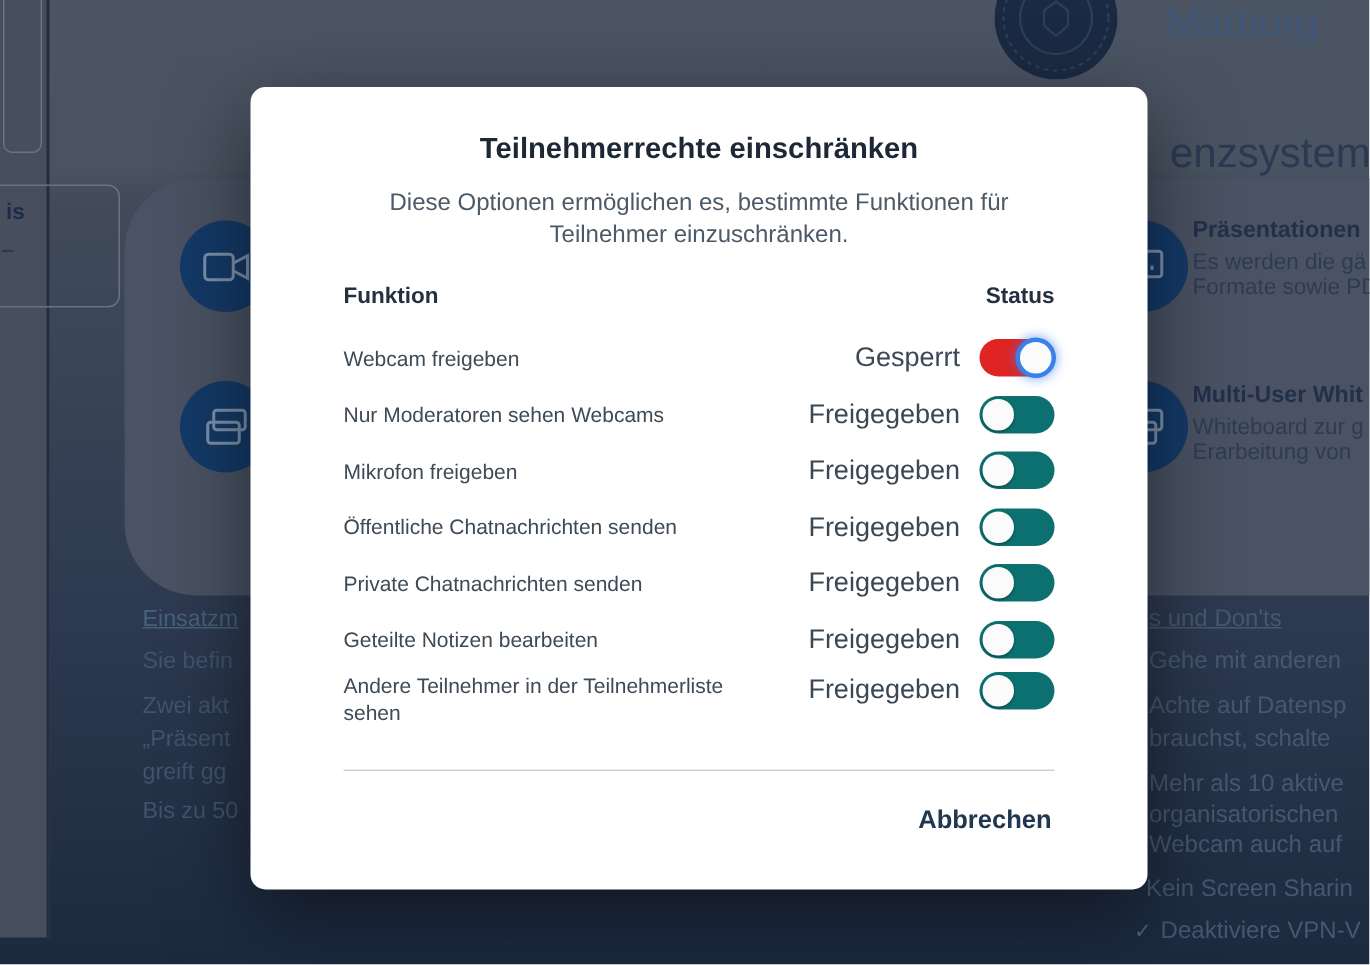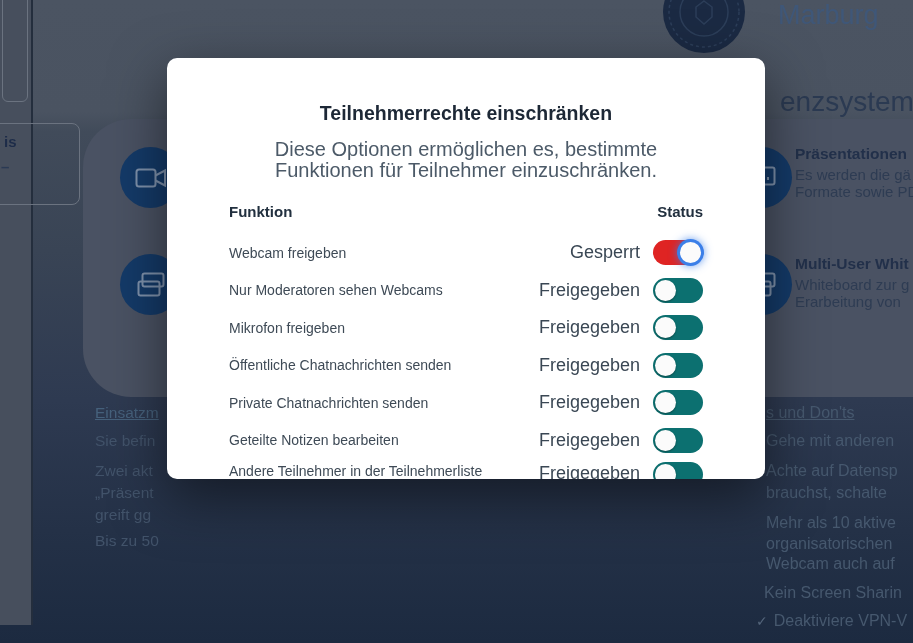--- a/index.html
+++ b/index.html
@@ -23,24 +23,24 @@
   .feat{white-space:nowrap;}
   .feat-title{font-size:15.5px;font-weight:700;color:#22304a;margin:0 0 3px 0;}
   .feat-line{font-size:15px;color:#2e3c53;line-height:17px;margin:0;}
   .f1{left:795px;top:145px;} .f2{left:795px;top:255px;}
   .frag{position:absolute;white-space:nowrap;font-size:15.5px;color:#42536a;z-index:1;}
   .frag-link{text-decoration:underline;color:#46617c;}
   .dd{font-size:16px;color:#46586e;}
   .dd-head{text-decoration:underline;}
   .check{color:#53647a;font-size:14px;margin-right:6px;}
   
-  .modal{position:absolute;z-index:10;left:167px;top:58px;width:598px;height:421px;background:#ffffff;
-    border-radius:10px;box-shadow:0 18px 55px rgba(0,0,0,.5);box-sizing:border-box;padding:38px 62px 0 62px;overflow:hidden;}
+  .modal{position:absolute;z-index:10;left:167px;top:58px;width:598px;height:535px;background:#ffffff;
+    border-radius:10px;box-shadow:0 18px 55px rgba(0,0,0,.5);box-sizing:border-box;padding:24px 62px 0 62px;overflow:hidden;}
   .m-title{margin:6px 0 14px 0;text-align:center;font-size:19.5px;font-weight:700;color:#1d2836;}
-  .m-desc{margin:0 auto 22px auto;max-width:472px;text-align:center;font-size:20px;line-height:21px;color:#4c5a68;}
+  .m-desc{margin:0 auto 22px auto;max-width:472px;text-align:center;font-size:16px;line-height:21px;color:#4c5a68;}
   .m-head{display:flex;justify-content:space-between;font-size:15px;font-weight:700;color:#22303f;margin-bottom:14px;}
   .m-row{display:flex;align-items:center;height:37.5px;}
   .m-row.tall{height:56px;align-items:flex-start;padding-top:3px;}
   .m-label{flex:1;font-size:14px;line-height:18px;color:#3e4a56;padding-right:30px;max-width:310px;}
   .m-status{margin-left:auto;margin-right:13px;font-size:18px;color:#3a4754;white-space:nowrap;}
   .tall .m-status{line-height:22px;}
   .toggle{position:relative;flex:none;width:50px;height:25px;border-radius:13px;cursor:pointer;}
   .t-red{background:#df2423;}
   .t-teal{background:#0c7070;}
   .knob{position:absolute;top:2px;width:21px;height:21px;border-radius:50%;background:#fbfbfb;}

